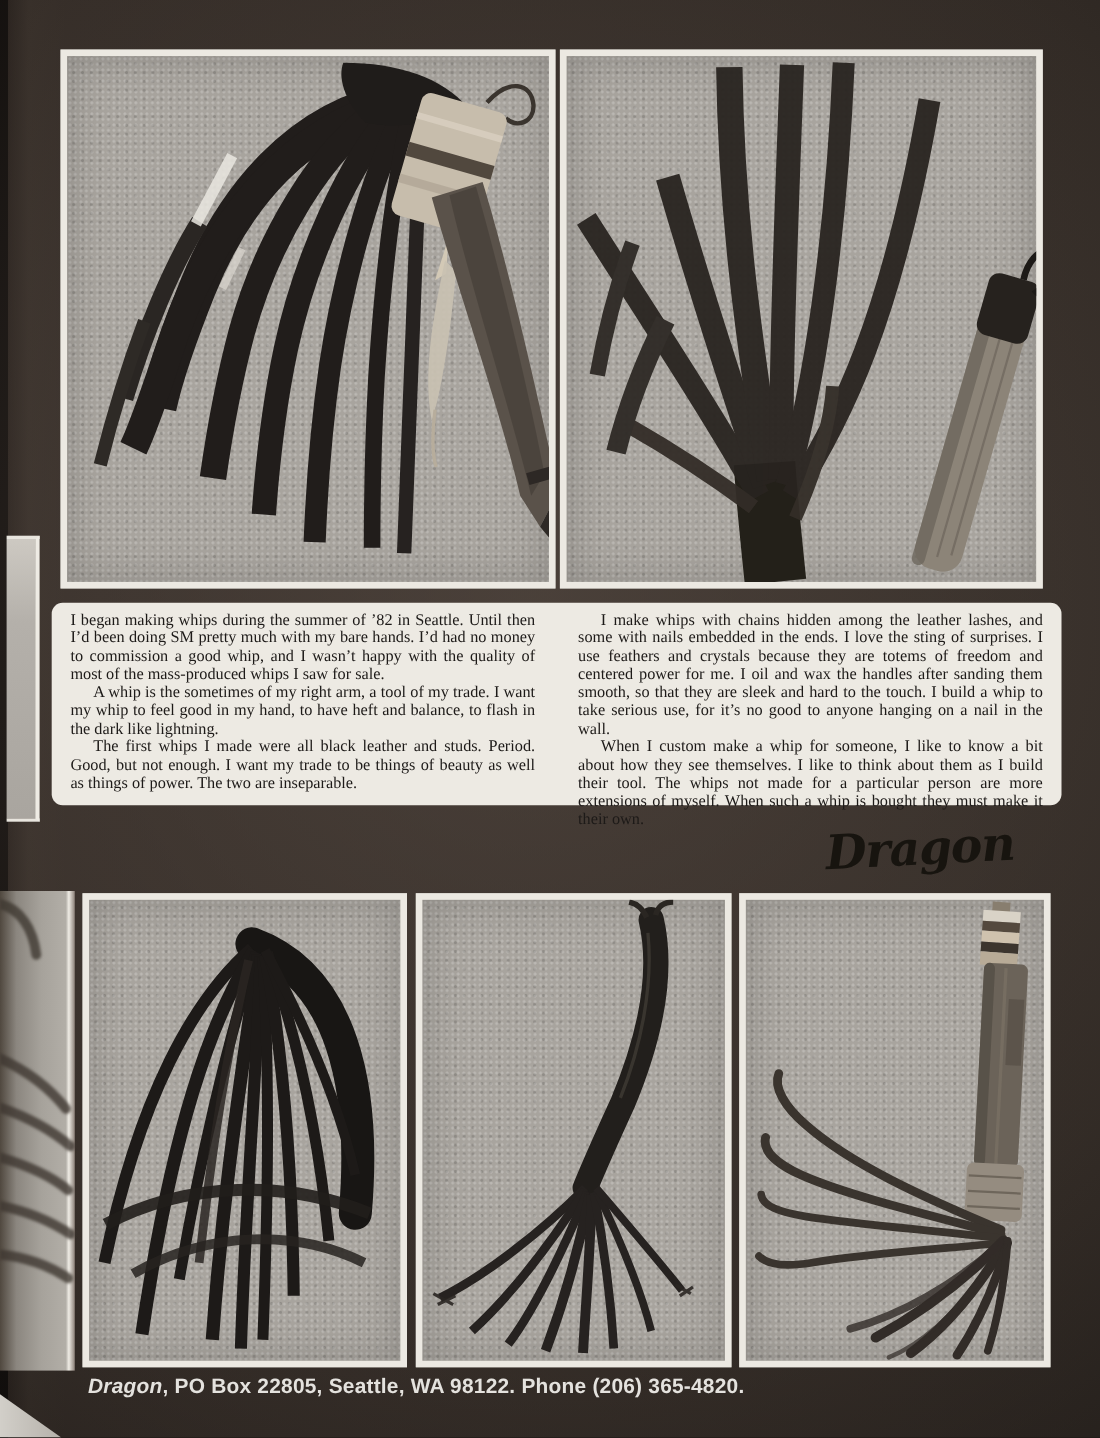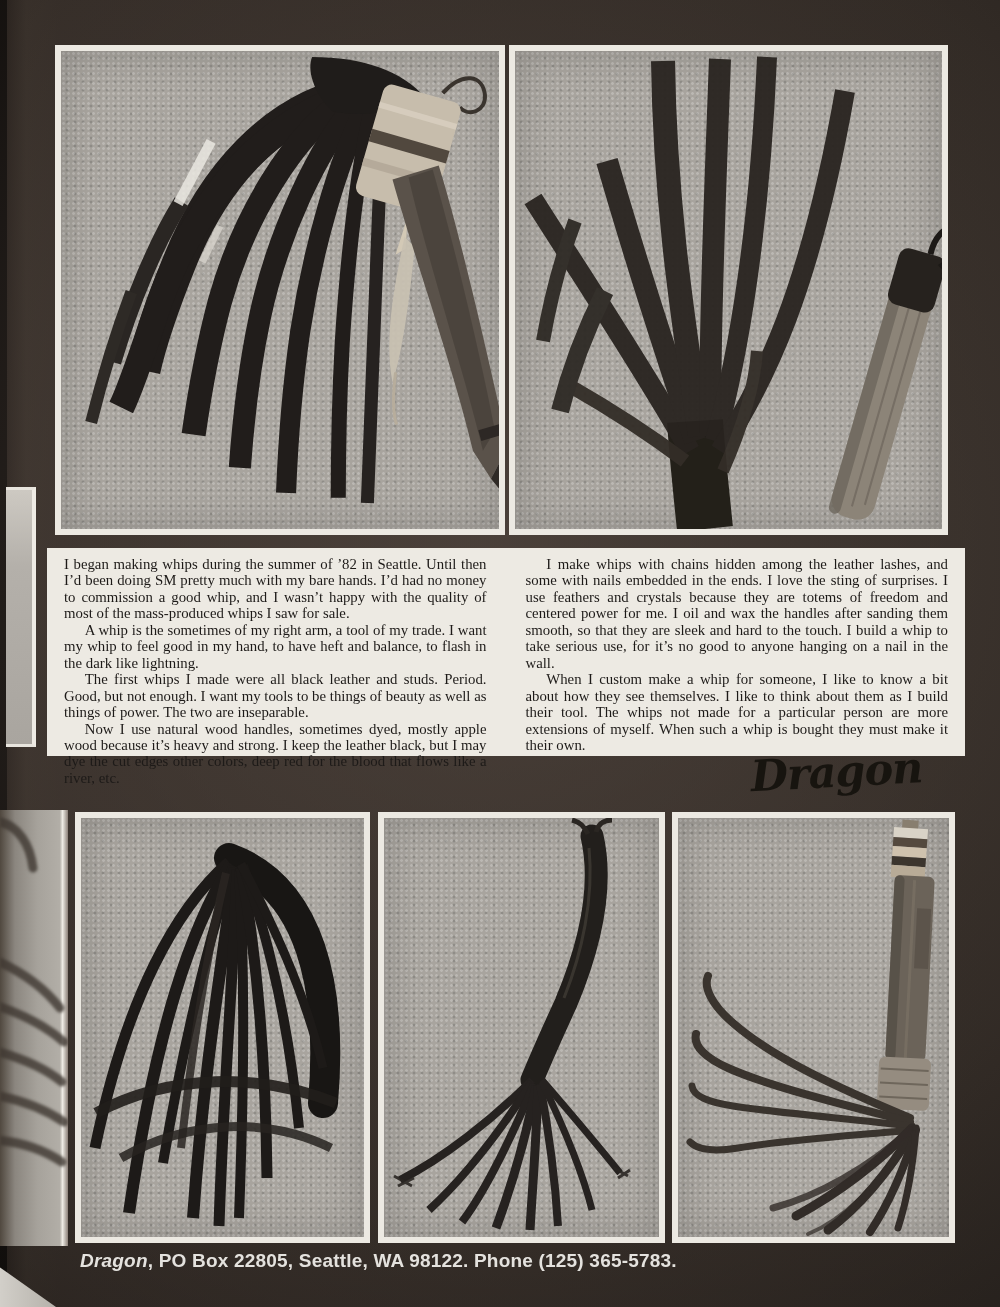--- a/index.html
+++ b/index.html
@@ -26,23 +26,23 @@
   }
   .photo svg { display:block; width:100%; height:100%; }
   .photo-tl { left:55px;  top:45px;  width:450px; height:490px; }
   .photo-tr { left:509px; top:45px;  width:439px; height:490px; }
   .photo-bl { left:75px;  top:812px; width:295px; height:431px; }
   .photo-bm { left:378px; top:812px; width:287px; height:431px; }
   .photo-br { left:672px; top:812px; width:283px; height:431px; }
 
   
   .text-panel {
-    position:absolute; left:47px; top:548px; width:918px; height:208px;
+    position:absolute; left:47px; top:548px; width:918px; height:184px;
     background:#edeae3; color:#1d1a18;
-    display:flex; gap:39px; padding:8px 17px 6px 17px;
+    display:flex; gap:39px; padding:8px 17px 6px 17px;border-radius:10px;
   }
   .col { flex:1 1 0; font-size:14.8px; line-height:16.45px; text-align:justify; }
   .col p { text-indent:1.4em; }
   .col p.noindent { text-indent:0; }
   .signature {
     margin-top:3px; padding-right:26px; text-align:right;
     font-family:"DejaVu Serif", serif; font-style:italic; font-weight:bold;
     font-size:43px; line-height:1; letter-spacing:-1px; color:#17140f;
     transform:rotate(-3deg);
   }
@@ -151,22 +151,21 @@
         <rect x="346" y="196" width="48" height="58" rx="10" fill="#26221e"></rect>
         <path d="M376 196 C374 160 404 152 410 180 C414 200 398 210 388 202" stroke="#1d1a17" stroke-width="6" fill="none"></path>
       </g>
     </svg>
   </figure>
 
   <section class="text-panel">
     <div class="col">
       <p class="noindent">I began making whips during the summer of ’82 in Seattle. Until then I’d been doing SM pretty much with my bare hands. I’d had no money to commission a good whip, and I wasn’t happy with the quality of most of the mass-produced whips I saw for sale.</p>
       <p>A whip is the sometimes of my right arm, a tool of my trade. I want my whip to feel good in my hand, to have heft and balance, to flash in the dark like lightning.</p>
-      <p>The first whips I made were all black leather and studs. Period. Good, but not enough. I want my tools to be things of beauty as well as things of power. The two are inseparable.</p>
-      <p>Now I use natural wood handles, sometimes dyed, mostly apple wood because it’s heavy and strong. I keep the leather black, but I may dye the cut edges other colors, deep red for the blood that flows like a river, etc.</p>
+      <p>The first whips I made were all black leather and studs. Period. Good, but not enough. I want my trade to be things of beauty as well as things of power. The two are inseparable.</p>
     </div>
     <div class="col">
       <p>I make whips with chains hidden among the leather lashes, and some with nails embedded in the ends. I love the sting of surprises. I use feathers and crystals because they are totems of freedom and centered power for me. I oil and wax the handles after sanding them smooth, so that they are sleek and hard to the touch. I build a whip to take serious use, for it’s no good to anyone hanging on a nail in the wall.</p>
       <p>When I custom make a whip for someone, I like to know a bit about how they see themselves. I like to think about them as I build their tool. The whips not made for a particular person are more extensions of myself. When such a whip is bought they must make it their own.</p>
       <div class="signature">Dragon</div>
     </div>
   </section>
 
   <figure class="photo photo-bl" aria-label="Flogger with dark curved handle and many flat leather straps hanging down">
     <svg viewBox="0 0 283 419" preserveAspectRatio="none">
@@ -240,16 +239,16 @@
         <path d="M236 312 C210 355 180 390 150 412" stroke-width="9"></path>
         <path d="M238 312 C225 355 208 390 192 414" stroke-width="8"></path>
         <path d="M238 310 C235 350 228 385 220 410" stroke-width="7"></path>
         <path d="M232 312 C190 350 140 378 95 390" stroke-width="7" opacity="0.8"></path>
         <path d="M236 314 C205 360 170 400 130 416" stroke-width="4" opacity="0.7"></path>
       </g>
     </svg>
   </figure>
 
   <footer class="caption">
-    <span class="cap-name">Dragon</span><span>, PO Box 22805, Seattle, WA 98122. Phone (125) 365-5783.</span>
+    <span class="cap-name">Dragon</span><span>, PO Box 22805, Seattle, WA 98122. Phone (206) 365-4820.</span>
   </footer>
 
 </div>
 
 </body></html>

